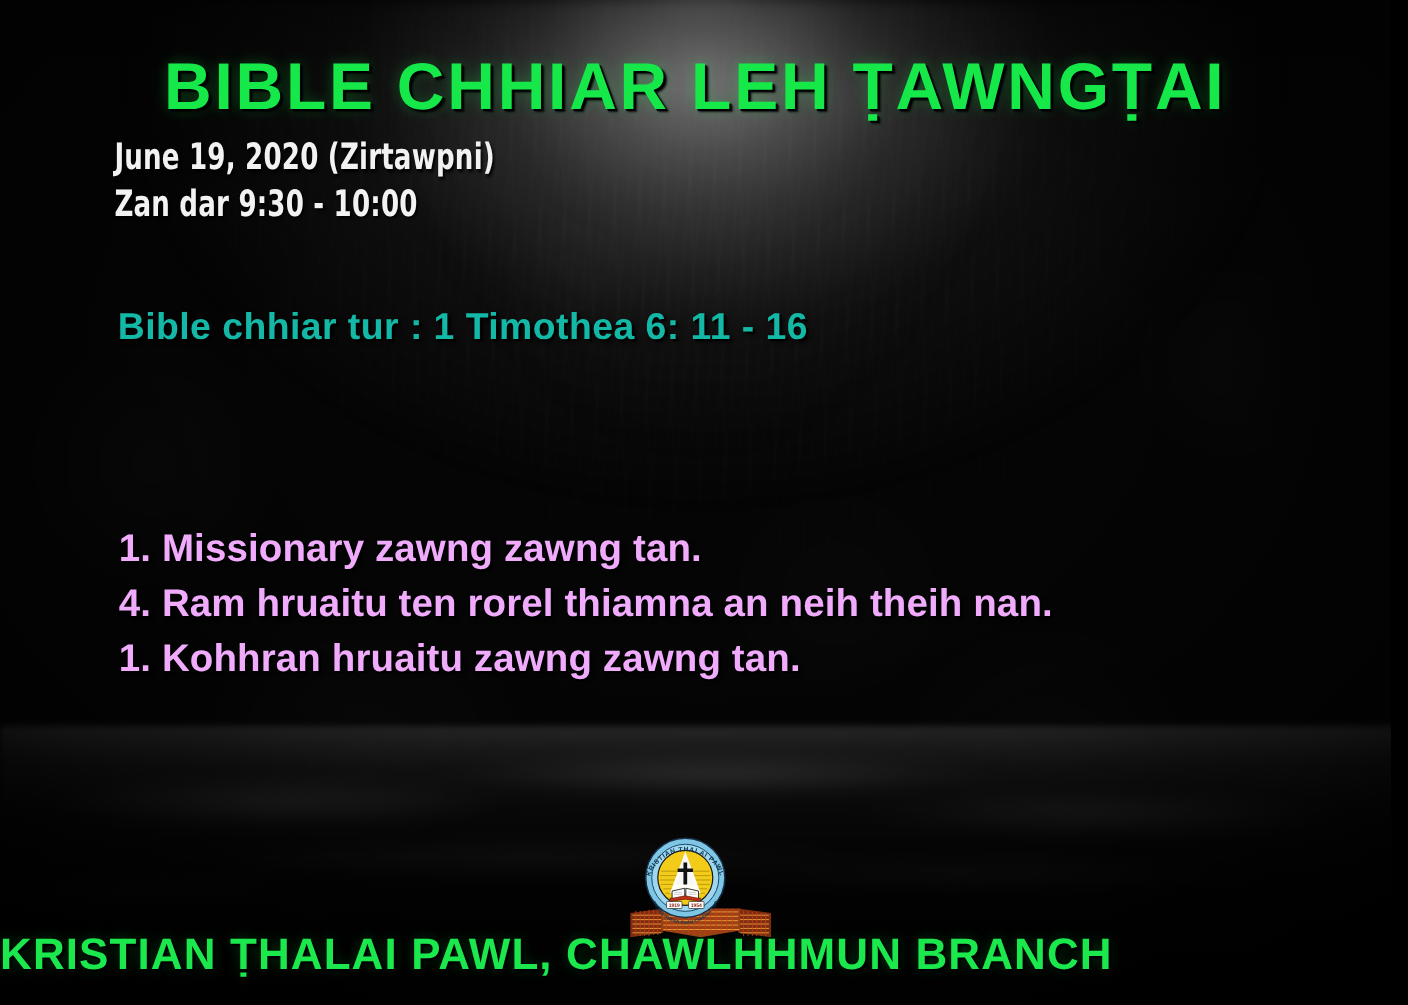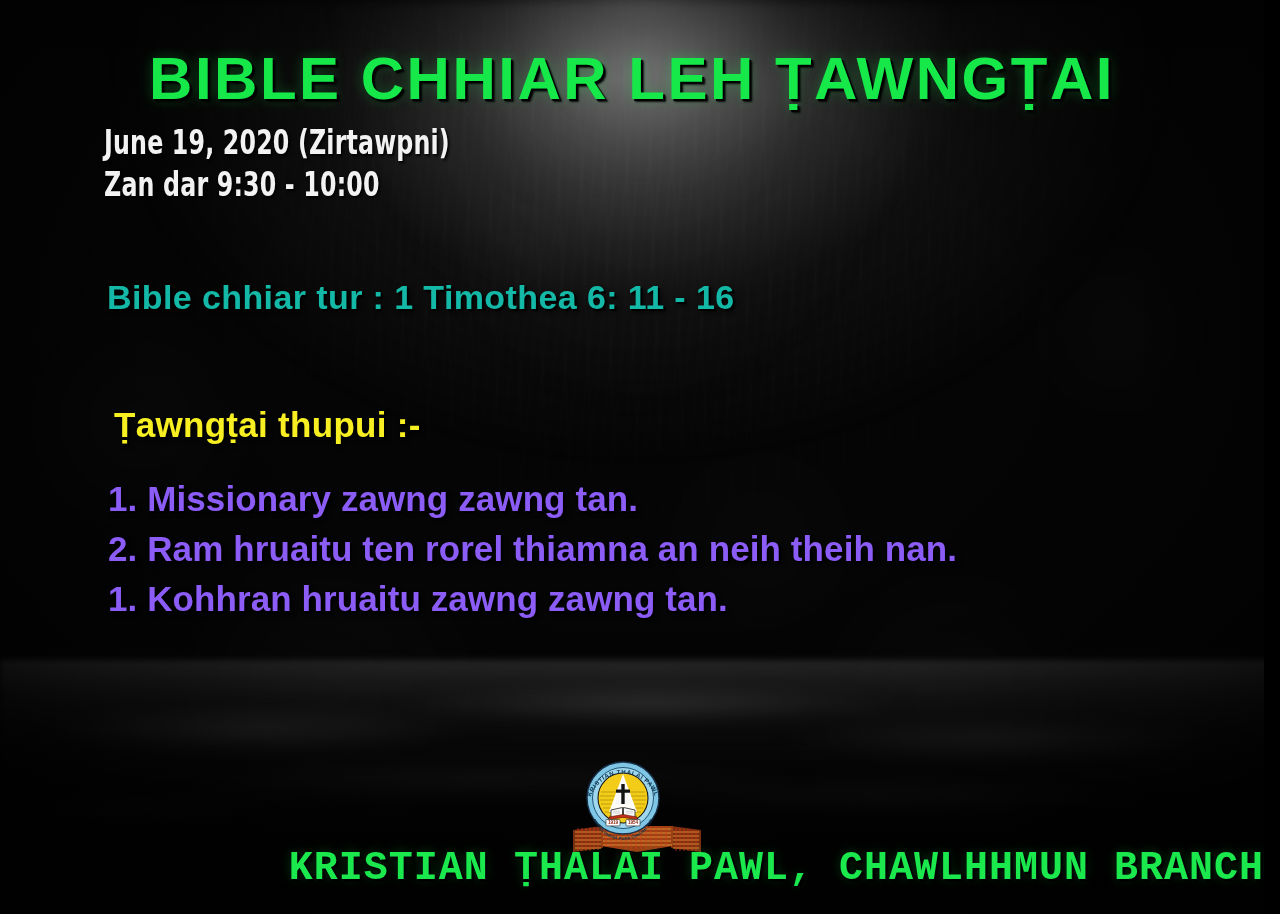--- a/index.html
+++ b/index.html
@@ -153,42 +153,41 @@
     white-space:nowrap;
   }
 
   .prayer-list{
     position:absolute;left:108px;top:474px;
     margin:0;padding:0;list-style:none;
   }
   .prayer-list li{
     font-size:35px;
     font-weight:bold;
-    color:#8b5cf6;
+    color:#f0abfc;
     line-height:50px;
     letter-spacing:0.1px;
     text-shadow:
       2px 2px 0 rgba(0,0,0,.85),
       3px 3px 4px rgba(0,0,0,.7);
     white-space:nowrap;
   }
 
   .footer{
     position:absolute;left:0;right:0;top:846px;
-    text-align:right;
+    text-align:left;
     font-size:40px;
     font-weight:bold;
     letter-spacing:1px;
     color:#1ae84c;
     text-shadow:
       2px 2px 0 rgba(0,0,0,.92),
       3px 3px 3px rgba(0,0,0,.80),
       0 0 12px rgba(26,232,76,.25);
     white-space:nowrap;
-    font-family:Liberation Mono, monospace;
   }
 
   .logo{
     position:absolute;left:567px;top:752px;
     width:140px;height:106px;
   }
 </style>
 </head>
 <body>
 
@@ -207,25 +206,24 @@
 
     <div class="title">BIBLE CHHIAR LEH ṬAWNGṬAI</div>
 
     <div class="datewrap">
       <div>June 19, 2020 (Zirtawpni)</div>
       <div>Zan dar 9:30 - 10:00</div>
     </div>
 
     <div class="reading">Bible chhiar tur : 1 Timothea 6: 11 - 16</div>
 
-    <div class="prayer-head">Ṭawngṭai thupui :-</div>
 
     <ul class="prayer-list">
       <li>1. Missionary zawng zawng tan.</li>
-      <li>2. Ram hruaitu ten rorel thiamna an neih theih nan.</li>
+      <li>4. Ram hruaitu ten rorel thiamna an neih theih nan.</li>
       <li>1. Kohhran hruaitu zawng zawng tan.</li>
     </ul>
 
     <svg class="logo" viewBox="0 0 140 106">
       <defs>
         <path id="arcTop" d="M 22,56 A 34,34 0 0 1 90,56"></path>
         <path id="arcBot" d="M 24,56 A 32,32 0 0 0 88,56"></path>
       </defs>
 
       <g>

